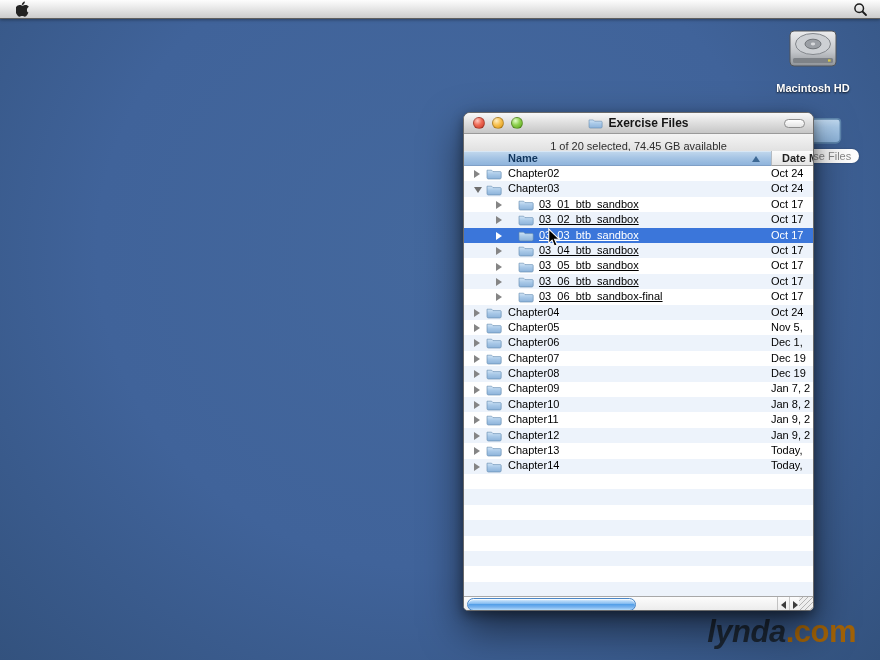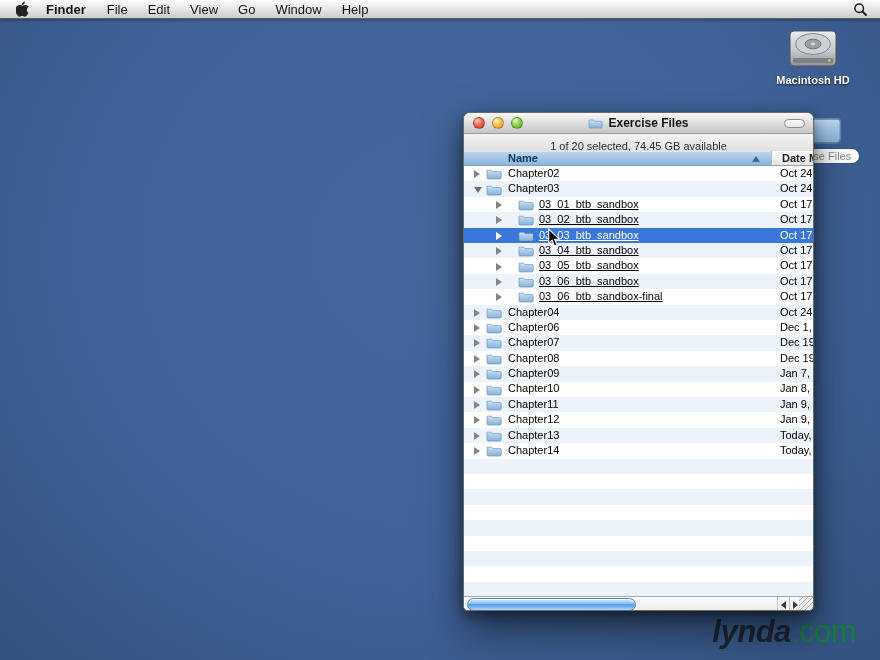--- a/index.html
+++ b/index.html
@@ -12,21 +12,21 @@
     background:linear-gradient(#fdfdfd, #e8e8e8 45%, #cccccc); border-bottom:1px solid #5f5f5f;
     display:flex; align-items:center; z-index:50; box-shadow:0 1px 3px rgba(0,0,0,.35); }
   #apple-menu { margin-left:16px; margin-right:6px; display:flex; align-items:center; }
   .menu-item { font-size:13px; color:#111; padding:0 10px; line-height:19px; }
   .menu-item.active-app { font-weight:bold; padding:0 11px; }
   #spotlight { position:absolute; right:12px; top:2px; }
 
   
   .desk-icon { position:absolute; display:flex; flex-direction:column; align-items:center; z-index:5; }
   #hd-icon { left:779px; top:26px; width:68px; }
-  .desk-label { margin-top:2px; font-size:11px; font-weight:bold; color:#fff;
+  .desk-label { margin-top:10px; font-size:11px; font-weight:bold; color:#fff;
     text-shadow:0 1px 2px rgba(0,0,0,.8); white-space:nowrap; }
   #desk-folder { left:786px; top:103px; width:62px; z-index:4; }
   .desk-label-pill { margin-top:2px; font-size:11px; color:#8a8a8a; background:#fff;
     border-radius:9px; padding:1px 8px; white-space:nowrap; box-shadow:0 0 2px rgba(0,0,0,.3); }
 
   
   #finder-window { position:absolute; left:463px; top:112px; width:351px; height:499px;
     border:1px solid #6a6a6a; border-radius:7px 7px 5px 5px; overflow:hidden; z-index:10;
     box-shadow:0 18px 40px rgba(0,0,0,.55), 0 4px 12px rgba(0,0,0,.4); background:#fff; }
 
@@ -69,21 +69,21 @@
   .row { position:relative; height:15.4px; font-size:11px; color:#000; }
   .row.selected { background:#3b76da; color:#fff; }
   .tri { position:absolute; top:4.2px; width:0; height:0; }
   .tri.collapsed { border-top:4px solid transparent; border-bottom:4px solid transparent;
     border-left:6px solid #858585; }
   .tri.expanded { top:5.5px; border-left:4px solid transparent; border-right:4px solid transparent;
     border-top:6px solid #6f6f6f; }
   .row.selected .tri.collapsed { border-left-color:#fff; }
   .row .ficon { position:absolute; top:1.2px; }
   .row .fname { position:absolute; top:0; line-height:15.4px; white-space:nowrap; }
-  .row .fdate { position:absolute; left:316px; top:0; line-height:15.4px; white-space:nowrap; }
+  .row .fdate { position:absolute; left:307px; top:0; line-height:15.4px; white-space:nowrap; }
   .lvl0 .tri { left:10px; } .lvl0 .ficon { left:22px; } .lvl0 .fname { left:44px; }
   .lvl1 .tri { left:32px; } .lvl1 .ficon { left:54px; } .lvl1 .fname { left:75px;text-decoration:underline; }
 
   #hscrollbar { position:absolute; top:483px; left:0; right:0; height:16px;
     background:linear-gradient(#fcfcfc,#eaeaea); border-top:1px solid #a8a8a8; }
   #hthumb { position:absolute; left:3px; top:1px; width:169px; height:13px; border-radius:7px;
     border:1px solid #4a86c6;
     background:linear-gradient(#d9edfd, #8cc0f2 40%, #55a0e8 50%, #7ab4ef 75%, #b5dbf9);
     box-shadow:inset 0 1px 1px rgba(255,255,255,.8); }
   #scroll-arrows { position:absolute; left:313px; top:0; width:24px; height:15px; display:flex;
@@ -94,21 +94,21 @@
     border-bottom:4px solid transparent; border-right:5px solid #3c3c3c; }
   .sarrow .t-right { width:0; height:0; border-top:4px solid transparent;
     border-bottom:4px solid transparent; border-left:5px solid #3c3c3c; }
   #resize-grip { position:absolute; right:0; top:0; width:14px; height:15px;
     background:repeating-linear-gradient(135deg, #ededed 0 2.5px, #a8a8a8 2.5px 3.5px); opacity:.85; }
 
   
   #watermark { position:absolute; right:24px; bottom:10px; font-size:31px; letter-spacing:-.5px;
     z-index:3; }
   #wm-brand { font-weight:bold; color:#1b2634;font-style:italic; }
-  #wm-suffix { font-weight:normal; color:#15803d; }
+  #wm-suffix { font-weight:bold; color:#a16207; }
 
   #cursor { position:absolute; left:547px; top:228px; z-index:200; }
 </style>
 </head>
 <body>
 
 <svg width="0" height="0" style="position:absolute" aria-hidden="true">
   <defs>
     <linearGradient id="fg" x1="0" y1="0" x2="0" y2="1">
       <stop offset="0" stop-color="#d2e5f6"></stop>
@@ -123,21 +123,20 @@
   </defs>
 </svg>
 
 <div id="menubar">
   <span id="apple-menu">
     <svg width="13" height="16" viewBox="0 0 15 18">
       <path fill="#222" d="M10.2 0.4c.15 1-.3 2-.9 2.7-.6.75-1.6 1.3-2.55 1.2-.15-.95.35-1.95.95-2.6C8.3.98 9.4.45 10.2.4z"></path>
       <path fill="#222" d="M14.3 13.1c-.4 1-.6 1.4-1.1 2.2-.75 1.15-1.8 2.55-3.1 2.55-1.15 0-1.45-.75-3-.74-1.55.01-1.9.75-3.05.74-1.3-.01-2.3-1.3-3.05-2.43C-1.1 12.3-1.3 8.6.2 6.65c1.05-1.4 2.55-2.2 3.95-2.2 1.45 0 2.35.78 3.55.78 1.15 0 1.85-.79 3.55-.79 1.25 0 2.6.68 3.55 1.85-3.1 1.7-2.6 6.1-.5 6.81z"></path>
     </svg>
   </span>
-  <span id="menu-items"><span class="menu-item active-app">Finder</span><span class="menu-item">File</span><span class="menu-item">Edit</span><span class="menu-item">View</span><span class="menu-item">Go</span><span class="menu-item">Window</span><span class="menu-item">Help</span></span>
   <span id="spotlight">
     <svg width="15" height="15" viewBox="0 0 15 15">
       <circle cx="6.2" cy="6.2" r="4.3" fill="none" stroke="#1d1d1d" stroke-width="1.5"></circle>
       <line x1="9.5" y1="9.5" x2="13" y2="13" stroke="#1d1d1d" stroke-width="1.8" stroke-linecap="round"></line>
     </svg>
   </span>
 </div>
 
 <div id="hd-icon" class="desk-icon">
   <svg width="54" height="46" viewBox="0 0 54 46">
@@ -269,20 +268,28 @@
       <path d="M1 3.2 h4.6 l1.4 1.4 H14.2 a1 1 0 0 1 1 1 V10.6 a1.4 1.4 0 0 1 -1.4 1.4 H2.4 A1.4 1.4 0 0 1 1 10.6 Z" fill="url(#fg)" stroke="#5e86ad" stroke-width=".6"></path>
     </svg>
     <span class="fname">Chapter04</span>
     <span class="fdate">Oct 24</span>
   </div>
       <div class="row lvl0">
     <span class="tri collapsed"></span>
     <svg class="ficon" width="16" height="13" viewBox="0 0 16 13">
       <path d="M1 3.2 h4.6 l1.4 1.4 H14.2 a1 1 0 0 1 1 1 V10.6 a1.4 1.4 0 0 1 -1.4 1.4 H2.4 A1.4 1.4 0 0 1 1 10.6 Z" fill="url(#fg)" stroke="#5e86ad" stroke-width=".6"></path>
     </svg>
+    <span class="fname">Chapter05</span>
+    <span class="fdate">Nov 5,</span>
+  </div>
+      <div class="row lvl0">
+    <span class="tri collapsed"></span>
+    <svg class="ficon" width="16" height="13" viewBox="0 0 16 13">
+      <path d="M1 3.2 h4.6 l1.4 1.4 H14.2 a1 1 0 0 1 1 1 V10.6 a1.4 1.4 0 0 1 -1.4 1.4 H2.4 A1.4 1.4 0 0 1 1 10.6 Z" fill="url(#fg)" stroke="#5e86ad" stroke-width=".6"></path>
+    </svg>
     <span class="fname">Chapter06</span>
     <span class="fdate">Dec 1,</span>
   </div>
       <div class="row lvl0">
     <span class="tri collapsed"></span>
     <svg class="ficon" width="16" height="13" viewBox="0 0 16 13">
       <path d="M1 3.2 h4.6 l1.4 1.4 H14.2 a1 1 0 0 1 1 1 V10.6 a1.4 1.4 0 0 1 -1.4 1.4 H2.4 A1.4 1.4 0 0 1 1 10.6 Z" fill="url(#fg)" stroke="#5e86ad" stroke-width=".6"></path>
     </svg>
     <span class="fname">Chapter07</span>
     <span class="fdate">Dec 19</span>

